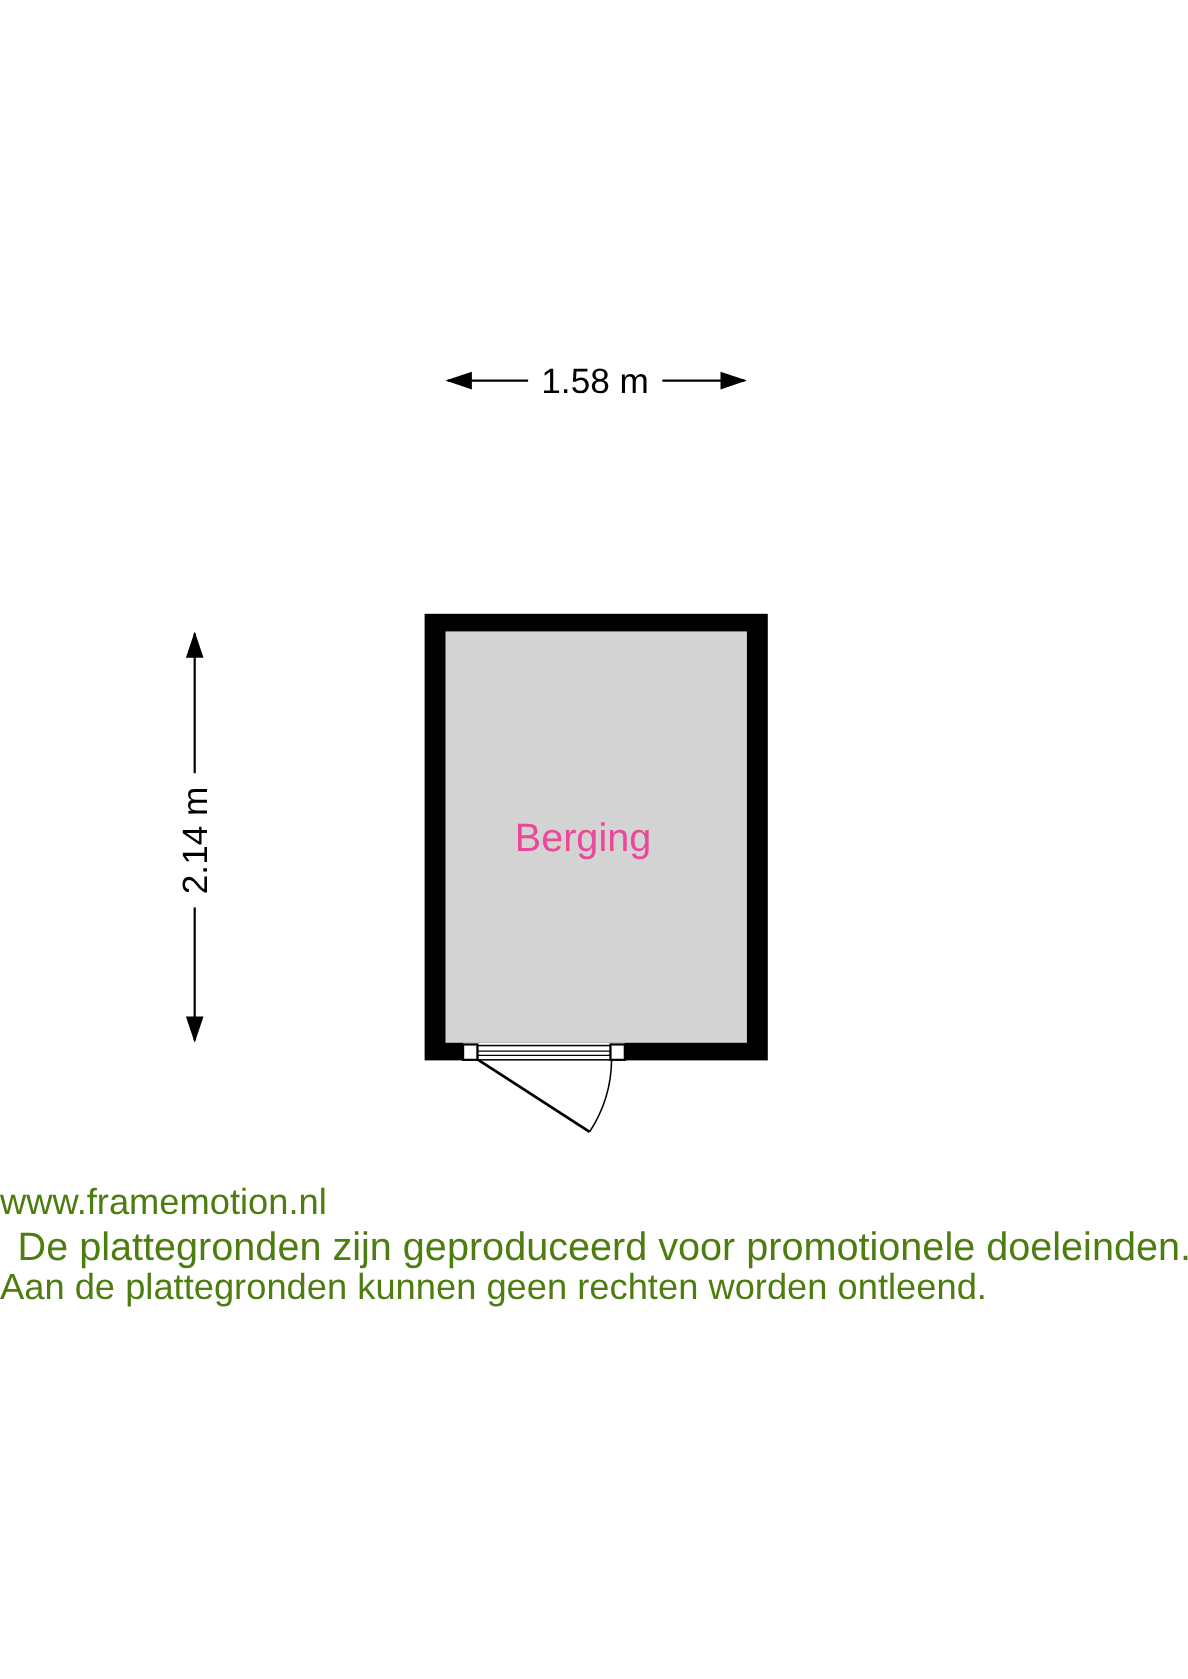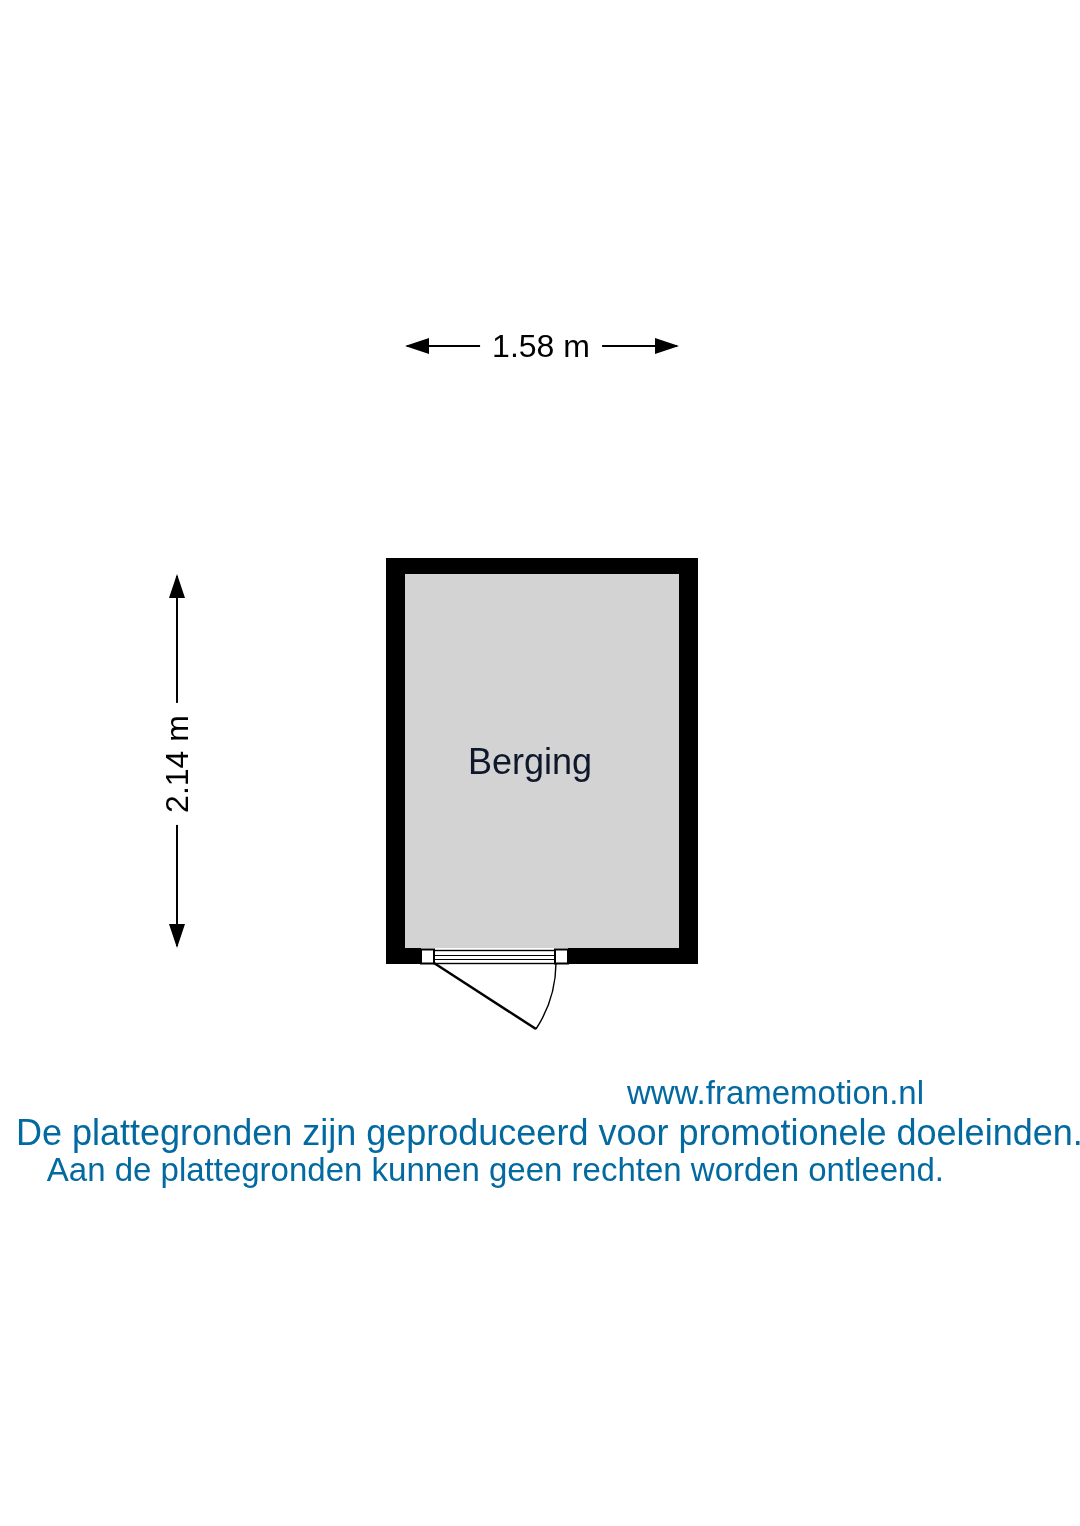--- a/index.html
+++ b/index.html
@@ -41,49 +41,48 @@
   .dim-label.dim-v {
     left: 177px;
     top: 764px;
     transform: translate(-50%, -50%) rotate(-90deg);
   }
   .room-label {
     position: absolute;
     left: 530px;
     top: 762px;
     transform: translate(-50%, -50%);
-    color: #0f172a;
+    color: #ec4899;
     font-size: 36px;
     line-height: 44px;
     white-space: nowrap;
   }
   .footer-line {
     position: absolute;
     left: 0;
     width: 924px;
-    text-align: right;
-    color: #0369a1;
+    text-align: left;
+    color: #4d7c0f;
     white-space: nowrap;
   }
   .footer-site {
     top: 1073px;
     font-size: 33px;
     line-height: 40px;
   }
   .footer-disc1 {
     top: 1113px;
     font-size: 36px;
     line-height: 40px;
     margin-left: 16px;
   }
   .footer-disc2 {
     top: 1150px;
     font-size: 33px;
     line-height: 40px;
-    padding-left: 20px;
   }
 </style>
 </head>
 <body>
 
 <div class="canvas">
 
   <svg class="overlay" width="1080" height="1526" viewBox="0 0 1080 1526" xmlns="http://www.w3.org/2000/svg">
 
     <rect x="386" y="558" width="312" height="406" fill="#000000"></rect>

